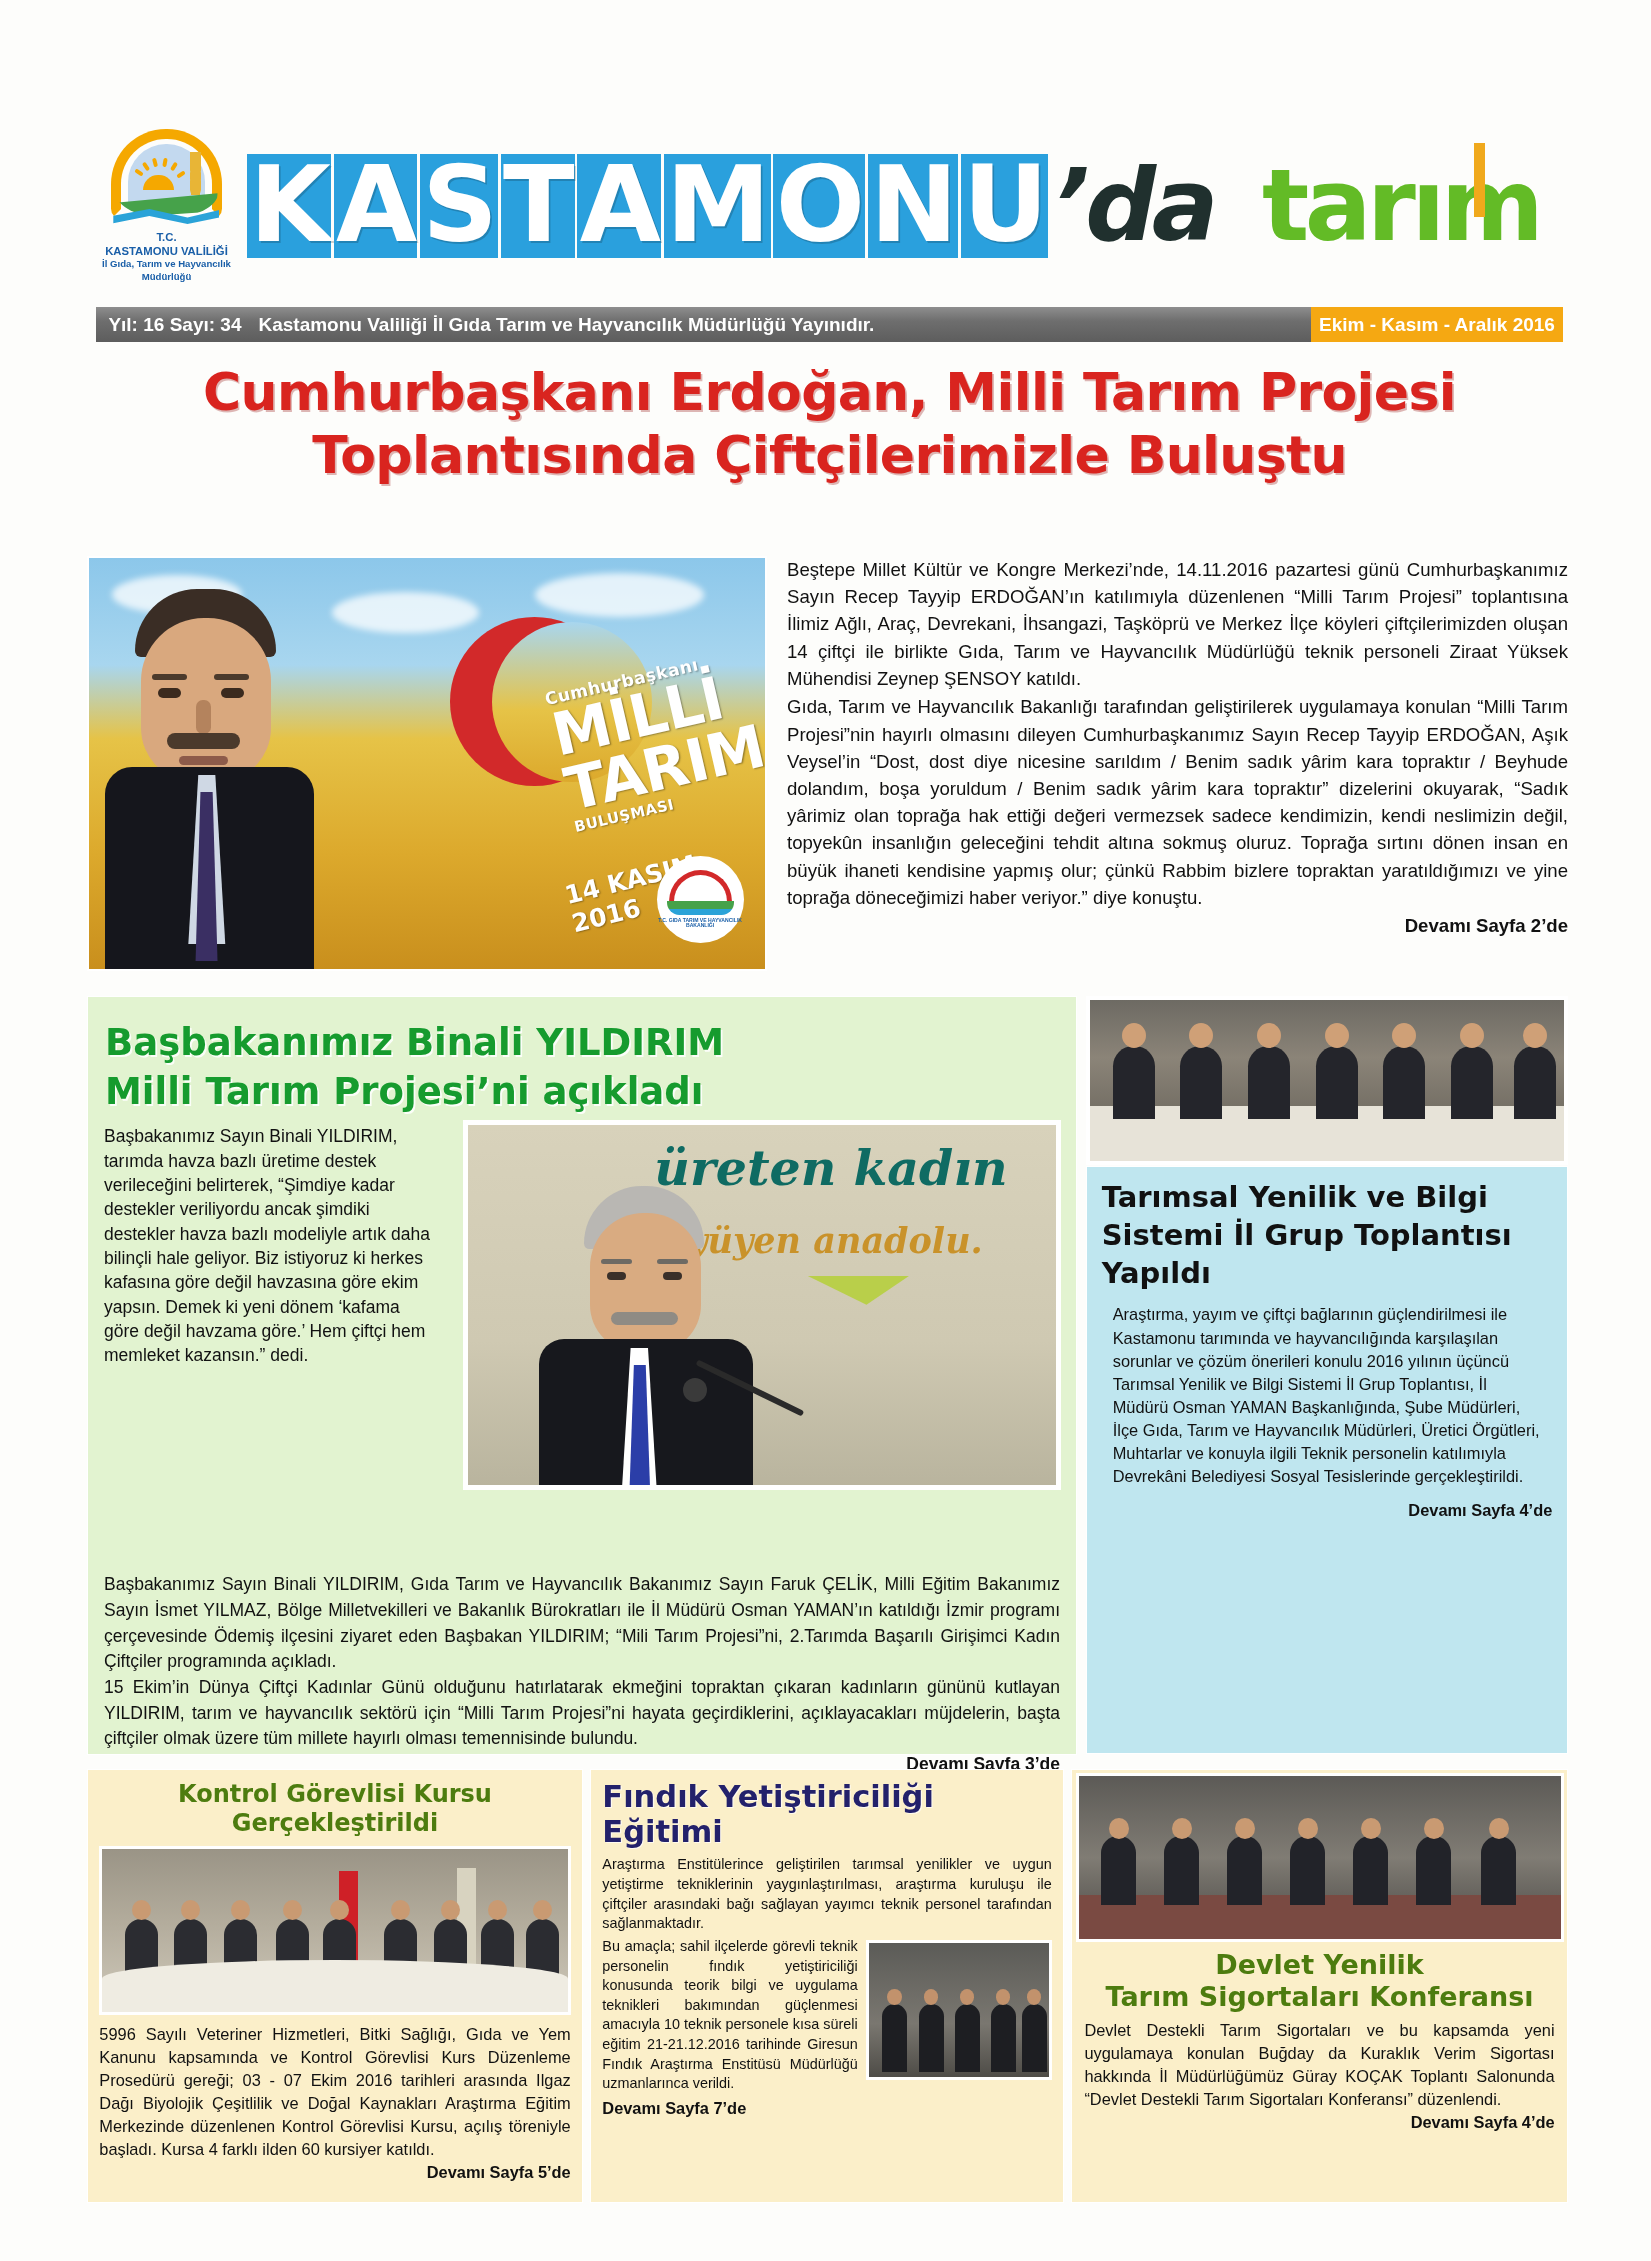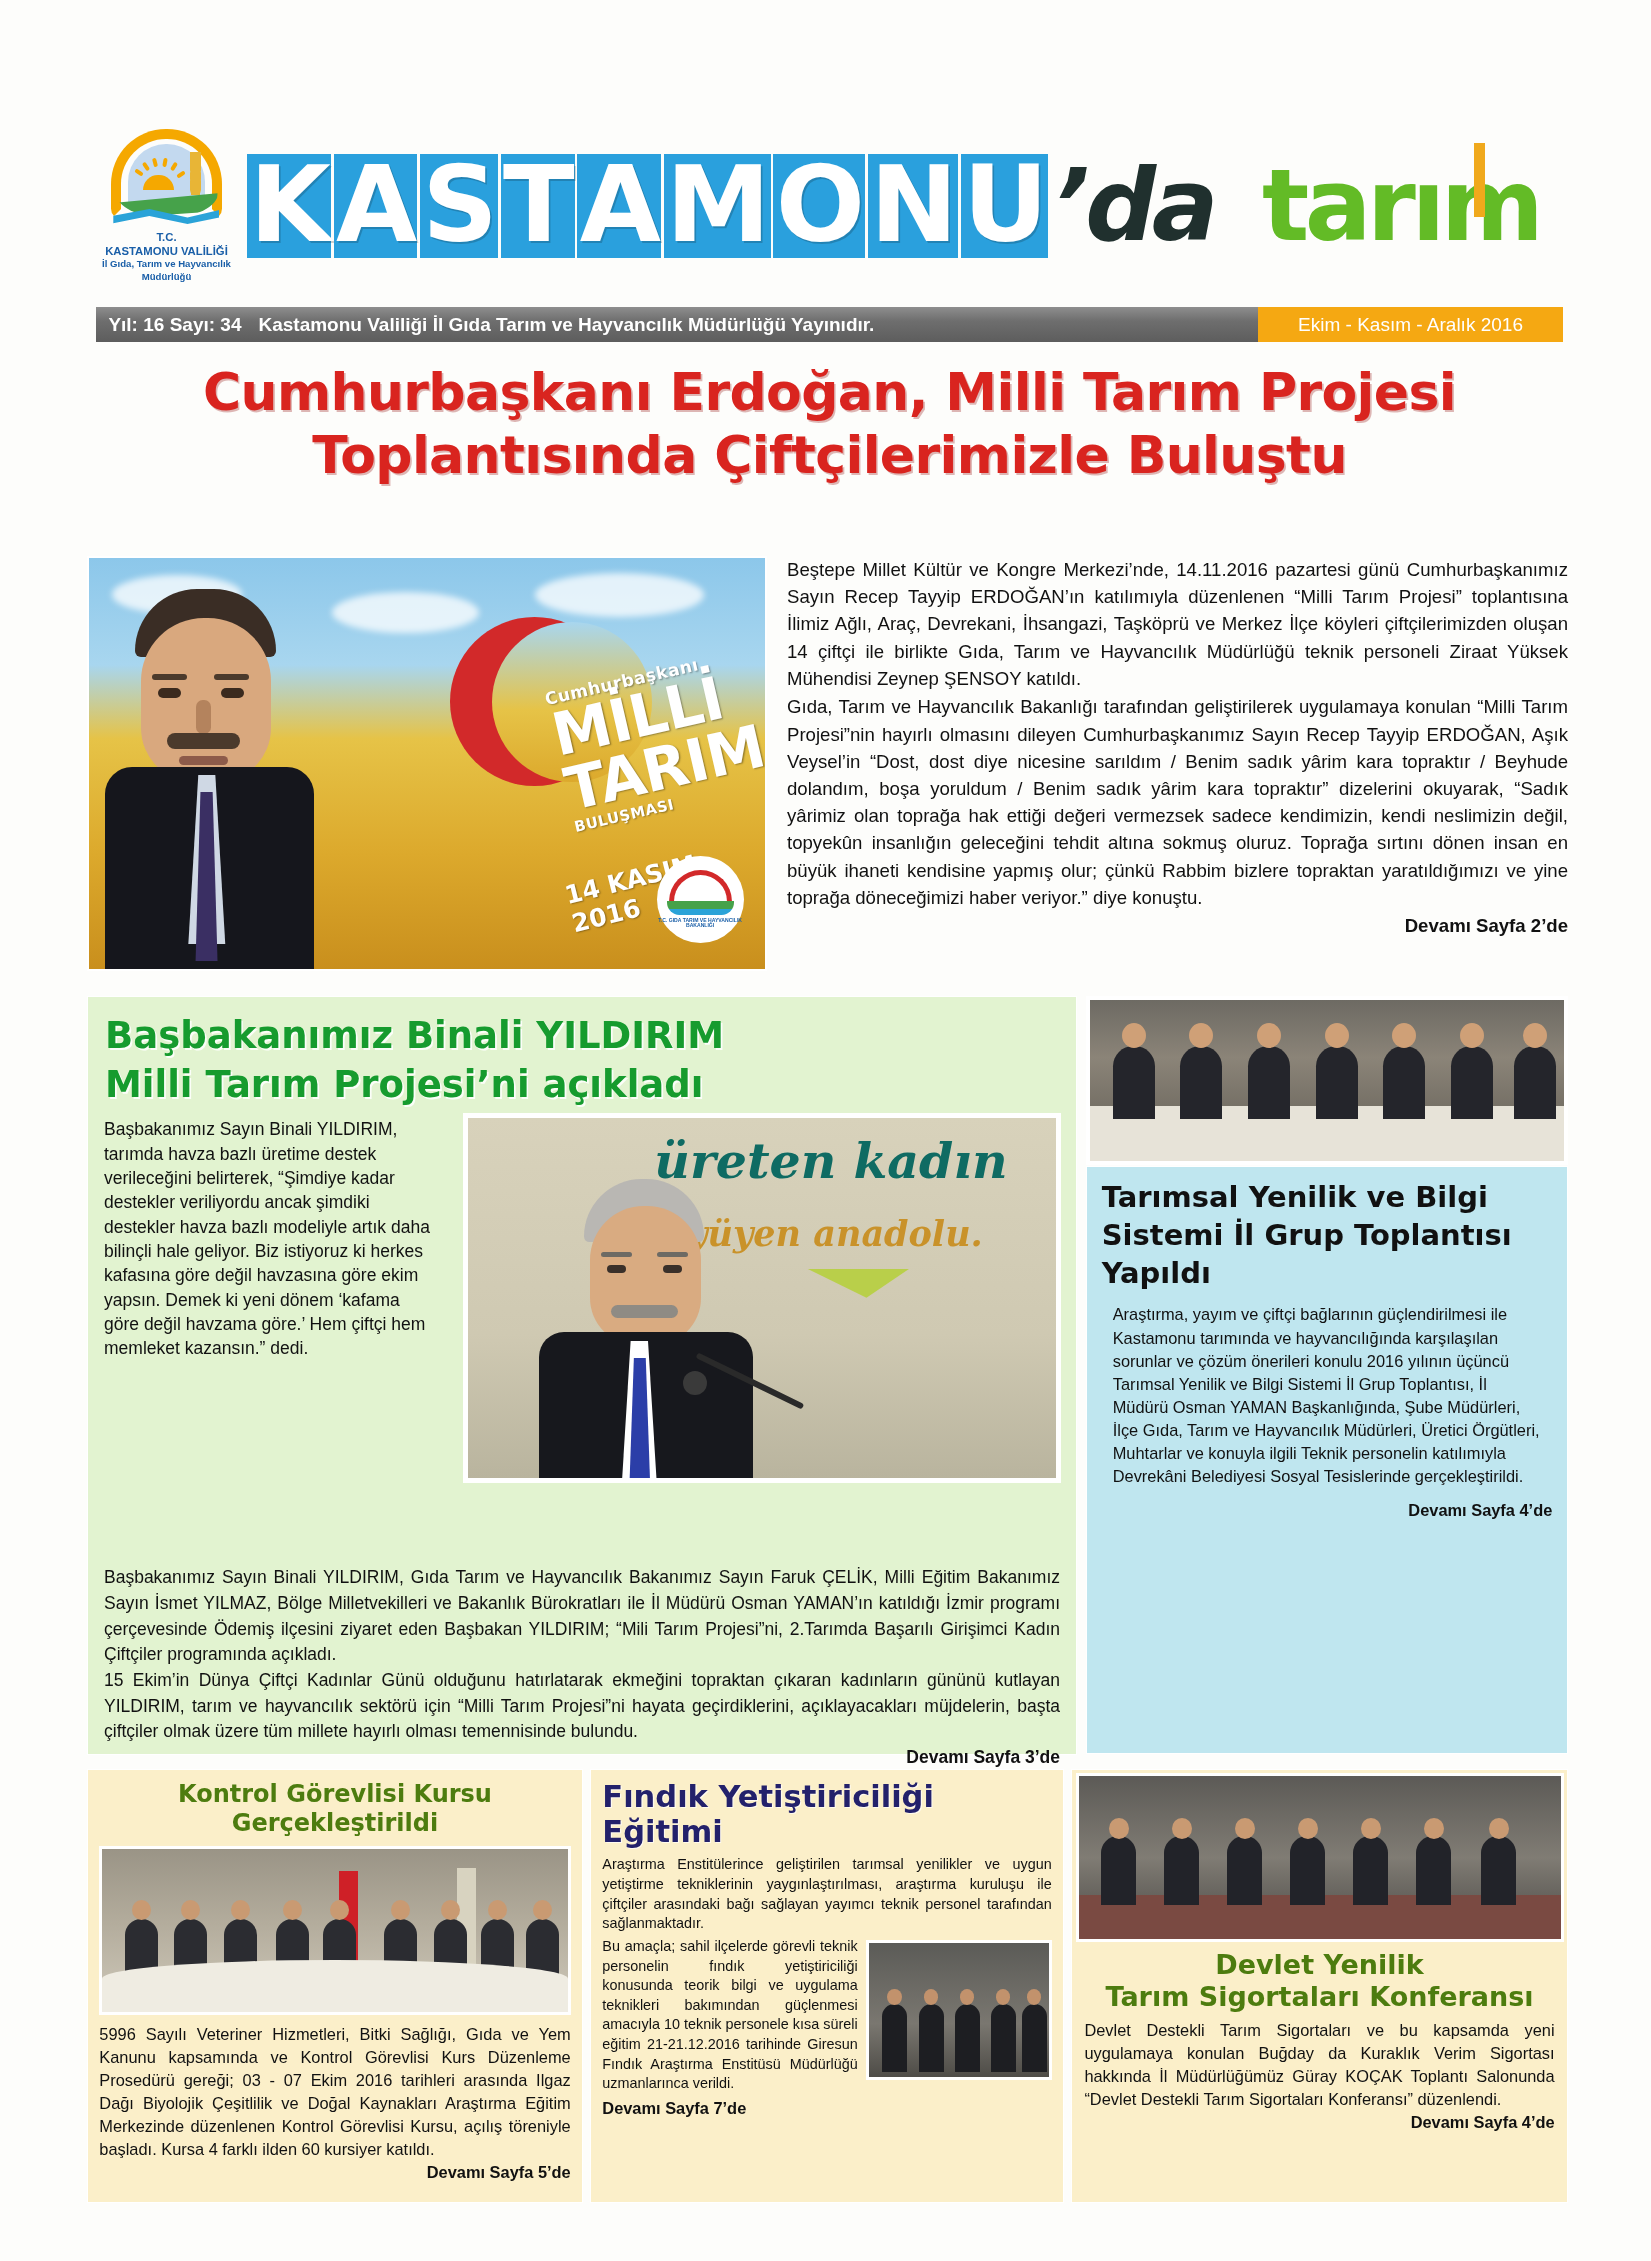--- a/index.html
+++ b/index.html
@@ -38,21 +38,21 @@
      radial-gradient(ellipse at 50% 30%,#f0a91c 46%,transparent 48%),
      radial-gradient(ellipse at 50% 50%,#f0a91c 46%,transparent 48%),
      radial-gradient(ellipse at 50% 70%,#f0a91c 46%,transparent 48%),
      radial-gradient(ellipse at 50% 90%,#f0a91c 46%,transparent 48%);}
 
   
   .strip{position:absolute;left:96px;top:307px;width:1467px;height:35px;display:flex;}
   .strip-gray{flex:1;background:linear-gradient(180deg,#8e8e8e,#6e6e6e 40%,#5d5d5d);display:flex;align-items:center;padding-left:12.4px;gap:17px;}
   .strip-issue{color:#ffffff;font-size:19px;font-weight:bold;white-space:nowrap;}
   .strip-pub{color:#ffffff;font-size:19px;font-weight:bold;white-space:nowrap;}
-  .strip-date{width:305px;background:#f5a812;display:flex;align-items:center;justify-content:center;color:#ffffff;font-size:19px;font-weight:normal;white-space:nowrap;}
+  .strip-date{width:252px;background:#f5a812;display:flex;align-items:center;justify-content:center;color:#ffffff;font-size:19px;font-weight:bold;white-space:nowrap;}
 
   
   .lead-head{position:absolute;left:85px;top:361px;width:1489px;text-align:center;color:#d9241f;
      font-family:"DejaVu Sans",sans-serif;font-weight:bold;font-size:52px;line-height:1.22;letter-spacing:-0.6px;
      text-shadow:1.7px 1.7px 0 rgba(150,20,15,0.30);}
 
   
   .lead{position:absolute;left:87px;top:556px;width:1481px;height:417px;}
   .lead-photo{position:absolute;left:0;top:0;width:680px;height:415px;border:2.3px solid #fff;box-sizing:border-box;overflow:hidden;
      background:linear-gradient(180deg,#8cc7ea 0%,#a8d6ef 26%,#e6c347 44%,#dca92c 72%,#c98f1d 100%);}
@@ -84,21 +84,21 @@
   .mini-seal .cap{font-size:5.1px;color:#1a5fa8;font-weight:bold;text-align:center;margin-top:2.3px;line-height:1.15;}
 
   .lead-text{position:absolute;left:700px;top:0;width:781px;font-size:18.6px;line-height:1.465;text-align:justify;color:#111;}
   .lead-text p{margin:0 0 1.1px 0;}
   .cont-line{text-align:right;font-weight:bold;}
 
   
   .mid{position:absolute;left:87px;top:996px;width:1481px;height:759px;}
   .mid-green{position:absolute;left:0;top:0;width:990px;height:759px;background:#e2f3d0;border:1.7px solid #ffffff;box-sizing:border-box;}
   .green-head{padding:14.7px 17px 0 17px;color:#169b2e;font-family:"DejaVu Sans",sans-serif;font-weight:bold;font-size:37px;line-height:1.32;
-     text-shadow:1.7px 1.7px 0 rgba(255,255,255,.85);}
+     text-shadow:1.7px 1.7px 0 rgba(255,255,255,.85);margin-top:7px;}
   .green-body{position:relative;padding:8px 16px 0 16px;}
   .g-col{width:330px;font-size:17.5px;line-height:1.39;color:#111;}
   .g-photo{position:absolute;right:14.7px;top:3.4px;width:598px;height:370px;border:5.6px solid #ffffff;box-sizing:border-box;
      background:linear-gradient(180deg,#d8d2bb 0%,#cfc9b2 60%,#b9b49e 100%);overflow:hidden;}
   .gp-slogan1{position:absolute;left:186px;top:14.7px;font-size:49px;font-weight:bold;color:#0f6b63;font-family:"DejaVu Serif",serif;font-style:italic;}
   .gp-slogan2{position:absolute;left:169px;top:95px;font-size:35px;font-weight:bold;color:#c9922a;font-family:"DejaVu Serif",serif;font-style:italic;}
   .gp-leaf{position:absolute;left:339px;top:151px;width:102px;height:29px;background:#b9cf4a;clip-path:polygon(0 0,100% 0,58% 100%);}
   .by-figure{position:absolute;left:54px;top:61px;width:248px;height:305px;}
   .by-hair{position:absolute;left:62px;top:0;width:120px;height:63px;background:#b9b7b3;border-radius:60px 60px 5.6px 5.6px;}
   .by-face{position:absolute;left:68px;top:27px;width:111px;height:139px;background:#d9ab81;border-radius:54px 54px 47px 47px;}

